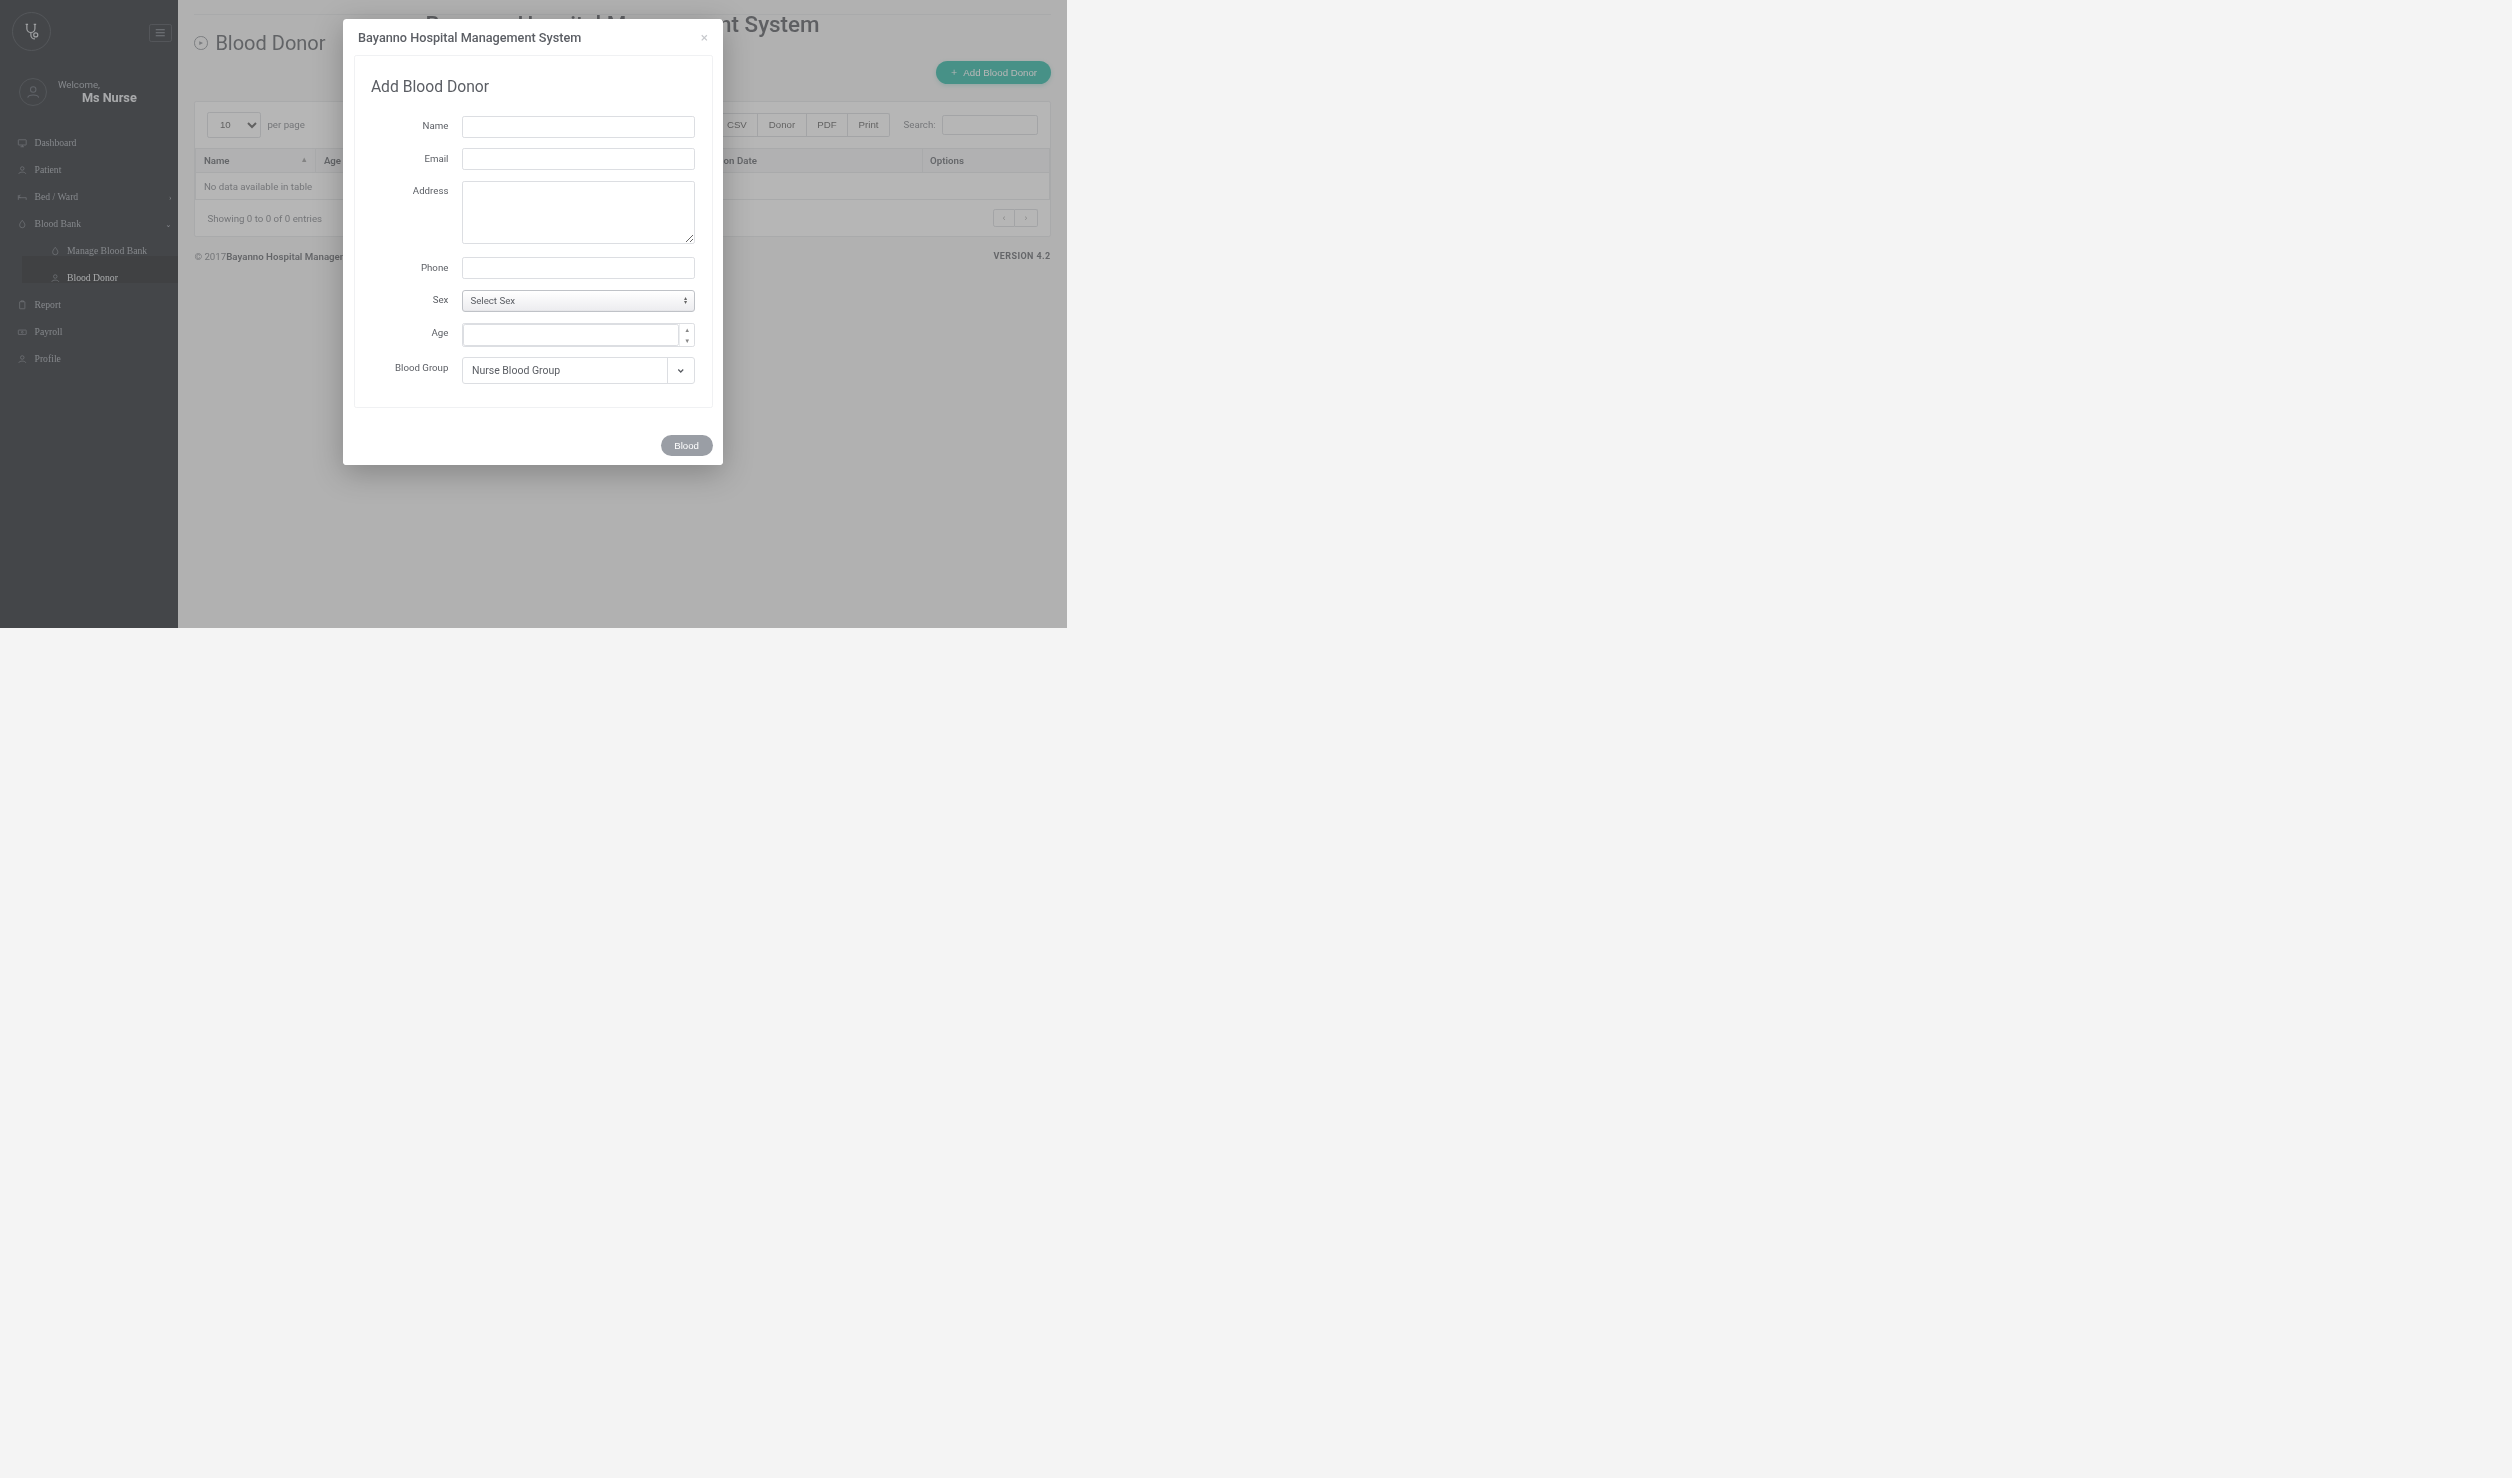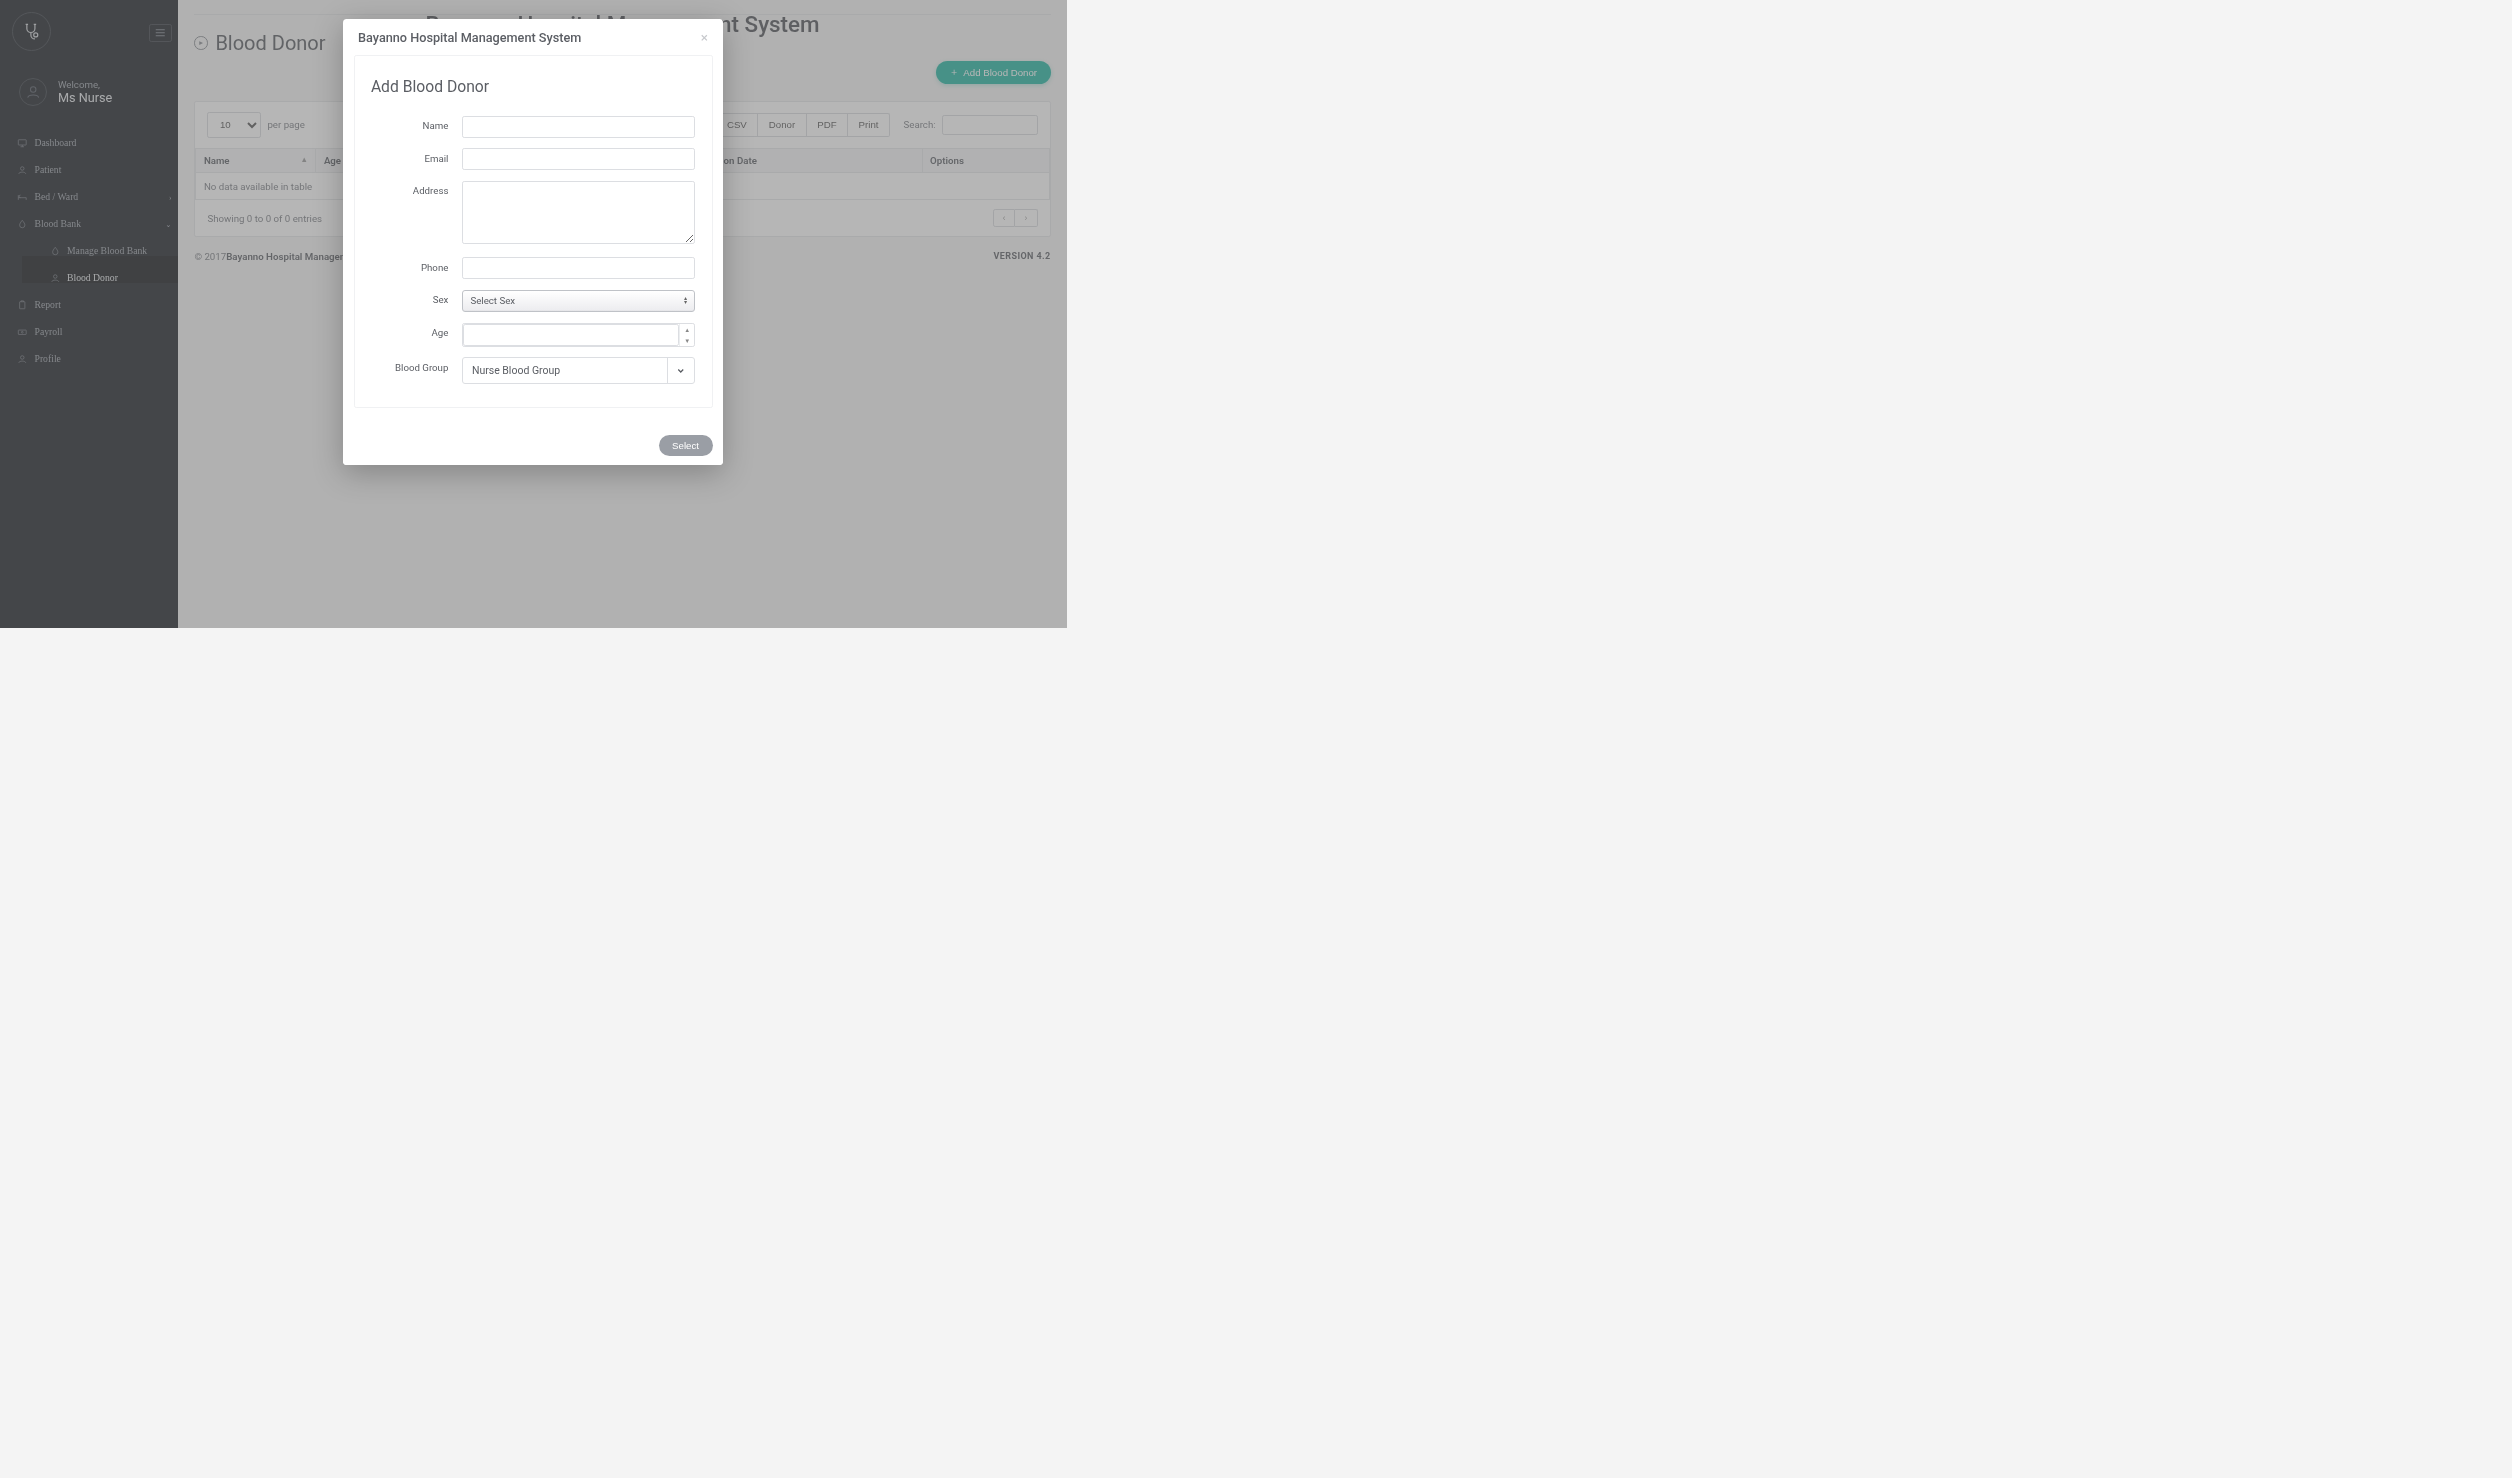--- a/index.html
+++ b/index.html
@@ -52,21 +52,21 @@
     display: flex; align-items: center; gap: 10.5px;
   }
   .avatar {
     width: 28px; height: 28px;
     border-radius: 50%;
     border: 0.7px solid #3a3f46;
     display: flex; align-items:center; justify-content:center;
   }
   .avatar svg { width:16.4px; height:16.4px; stroke:#555b65; fill:none; stroke-width:1.5;}
   .welcome-text .w1 { font-size: 9.7px; color:#9ca1a9; }
-  .welcome-text .w2 { font-size: 12.7px; color:#e3e5e8; font-weight:400; }
+  .welcome-text .w2 { font-size: 12.7px; color:#e3e5e8; font-weight:700;margin-left:24px; }
 
   .nav { list-style:none; }
   .nav li {
     display: flex; align-items: flex-end;
     height: 27px;
     padding: 0 10.5px 0 13.5px;
     font-size: 9.7px;
     color: #9ca1a9;
     cursor: pointer;
     position: relative;
@@ -618,16 +618,16 @@
                   <path d="M2 4l4 4 4-4"></path>
                 </svg>
             </div>
           </div>
         </div>
       </div>
     </div>
   </div>
 
   <div class="modal-footer">
-    <button class="btn-close">Select</button>
+    <button class="btn-close">Blood</button>
   </div>
 </div>
 
 
 </body></html>

